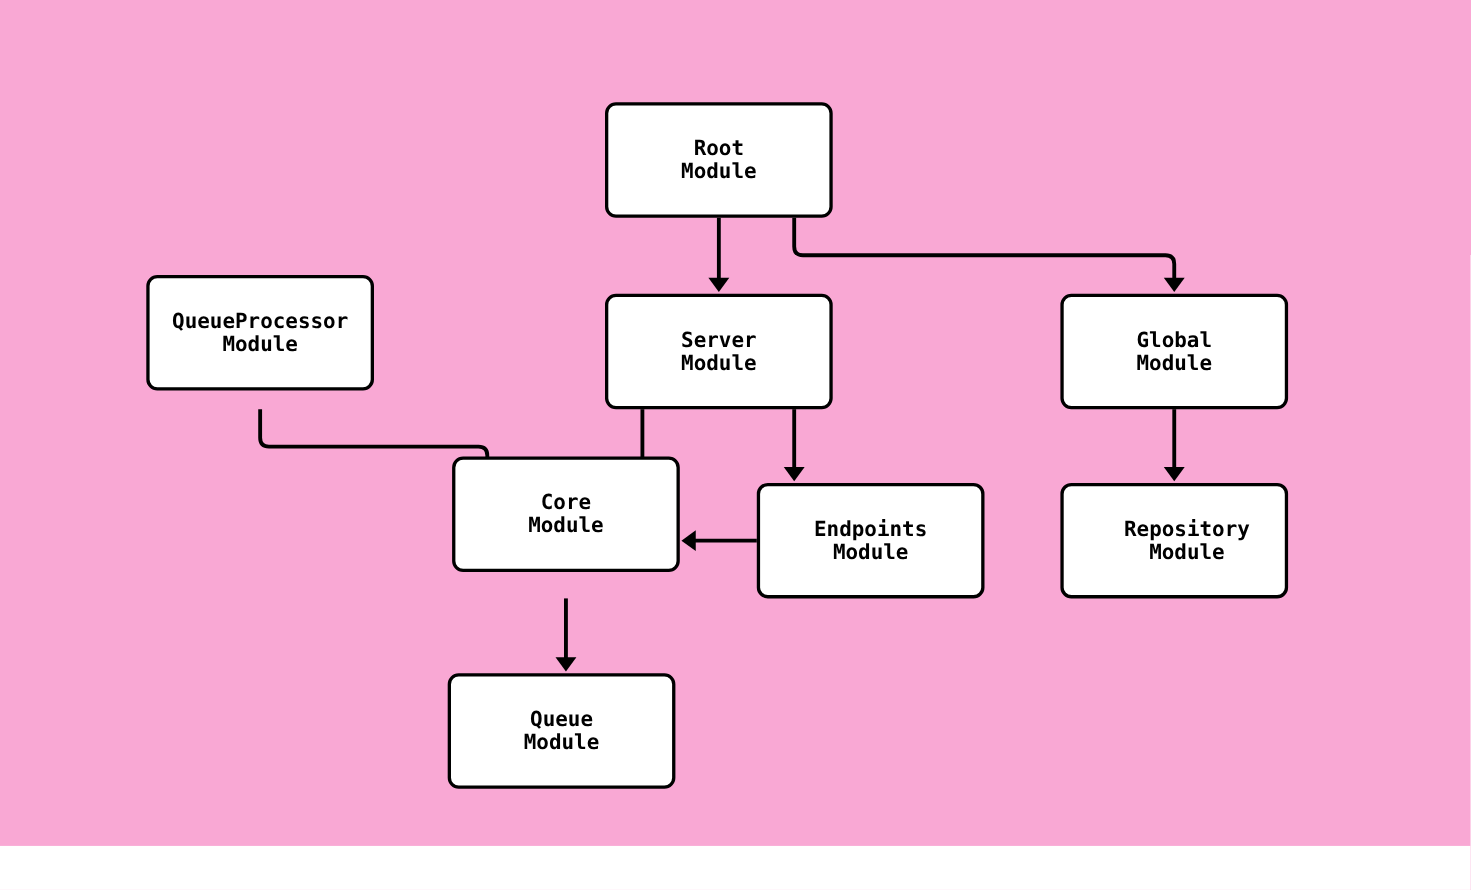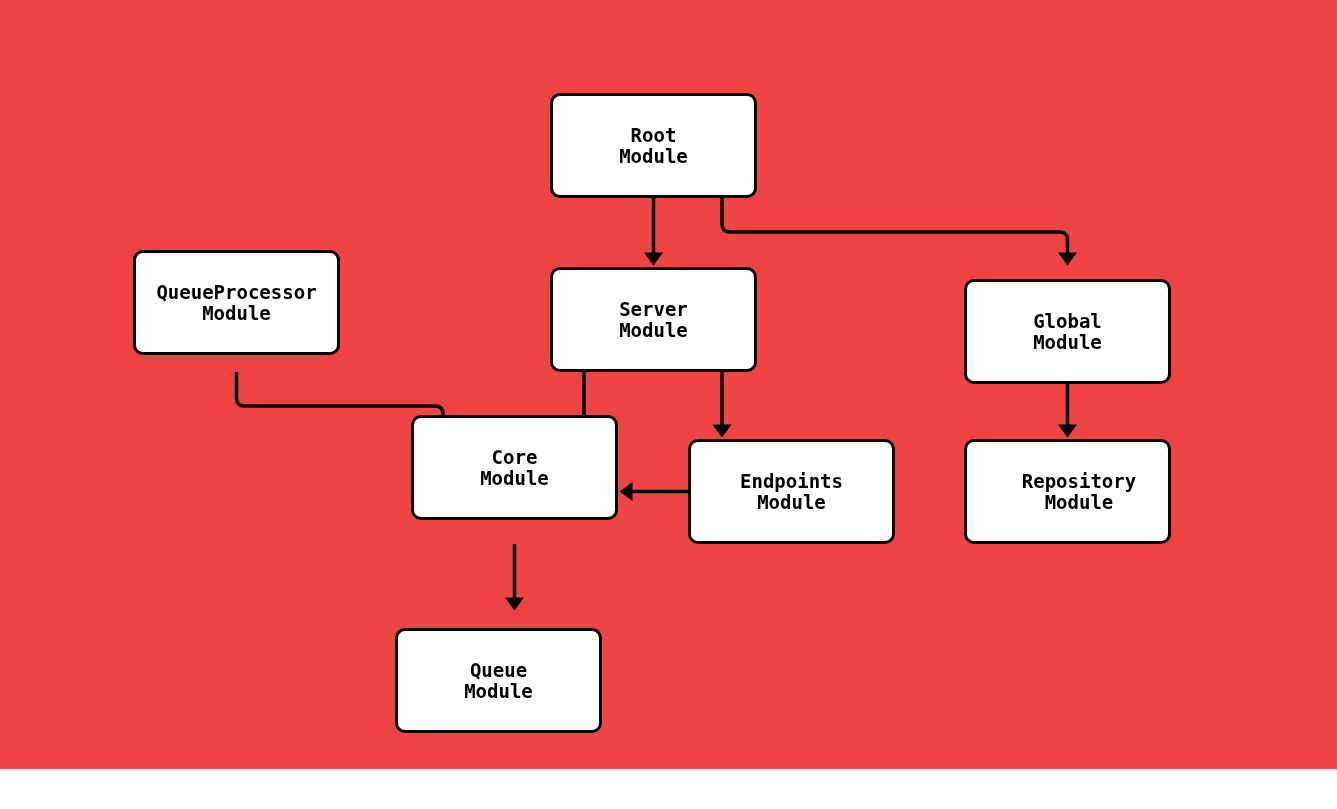--- a/index.html
+++ b/index.html
@@ -4,21 +4,21 @@
 <style>
   html, body {
     margin: 0;
     padding: 0;
     background: #ffffff;
   }
   #canvas {
     position: relative;
     width: 1337px;
     height: 769px;
-    background: #ef4444;
+    background: #f9a8d4;
     overflow: hidden;
   }
   #edge-layer {
     position: absolute;
     left: 0;
     top: 0;
     width: 1337px;
     height: 809px;
   }
   .edge {
@@ -49,25 +49,25 @@
     font-size: 19px;
     line-height: 21px;
     color: #000000;
     text-align: center;
     white-space: pre-line;
   }
   
   #node-root          { left: 550px; top: 93px;  }
   #node-server        { left: 550px; top: 267px; align-items: center; }
   #node-queueprocessor{ left: 133px; top: 250px; }
-  #node-global        { left: 964px; top: 279px; }
+  #node-global        { left: 964px; top: 267px; }
   #node-core          { left: 411px; top: 415px; align-items: center; }
   #node-endpoints     { left: 688px; top: 439px; }
   #node-repository    { left: 964px; top: 439px; padding-left: 23px; }
-  #node-queue         { left: 395px; top: 612px; margin-top: 16px; }
+  #node-queue         { left: 407px; top: 612px; }
 </style>
 </head>
 <body>
 
 <div id="canvas">
 
   <svg id="edge-layer" viewBox="0 0 1337 809" xmlns="http://www.w3.org/2000/svg">
 
     <g>
       <path class="edge" d="M 653.5 198 V 253.5"></path>

